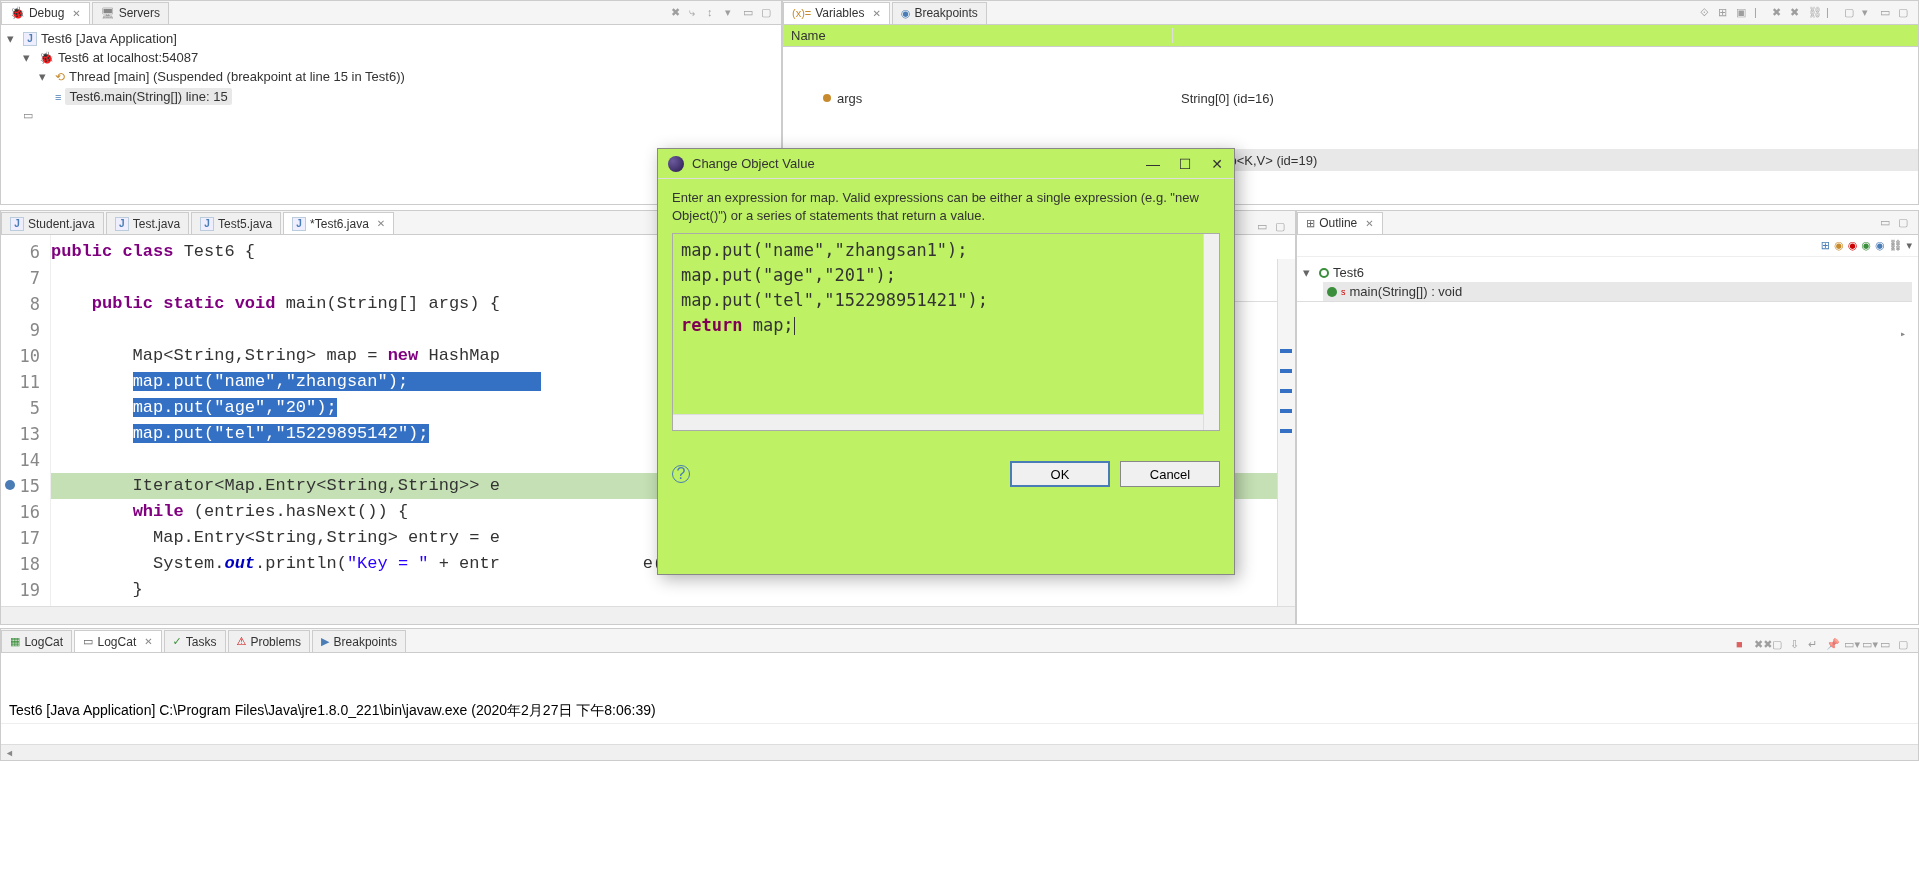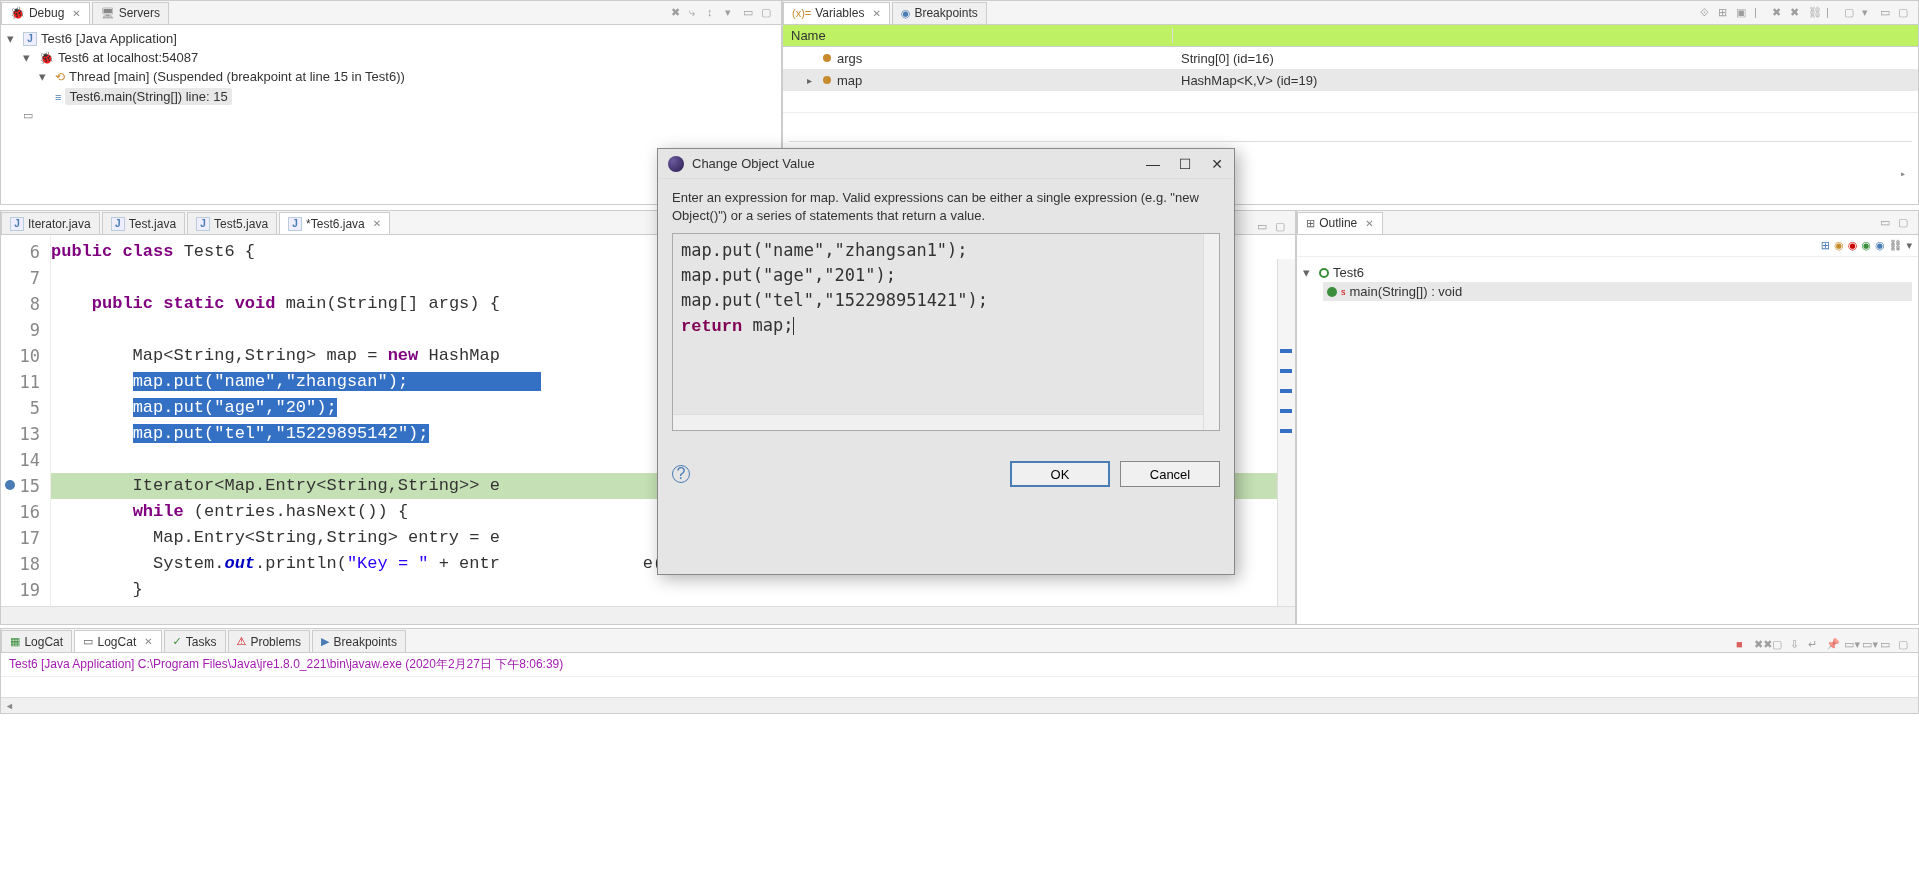--- a/index.html
+++ b/index.html
@@ -25,21 +25,21 @@
 .thread-icon { color: #c78b2e; font-size: 12px; }
 .stack-icon { color: #4a7db5; font-size: 11px; }
 .proc-icon { color: #888; font-size: 11px; }
 .selected-stack { background: #e8e8e8; padding: 1px 4px; border-radius: 2px; }
 
 
 .vars-panel { position: absolute; top: 0; left: 782px; right: 0; height: 205px; border: 1px solid #ccc; }
 .vars-table-header { display: flex; border-bottom: 1px solid #ccc; height: 22px; align-items: center; background: #bef264; }
 .vars-col-name { width: 390px; padding-left: 8px; border-right: 1px solid #ddd; }
 .vars-col-value { flex: 1; padding-left: 8px; }
-.vars-row { display: flex; height: 22px; align-items: center; }
+.vars-row { display: flex; height: 22px; align-items: center; margin-top: 40px; }
 .vars-row.selected { background: #e8e8e8; }
 .vars-row .name { width: 390px; padding-left: 24px; display: flex; align-items: center; gap: 6px; }
 .vars-row .value { flex: 1; padding-left: 8px; }
 .expand-arrow { color: #666; font-size: 10px; width: 10px; }
 .field-dot { width: 8px; height: 8px; border-radius: 50%; background: #c78b2e; display: inline-block; }
 .detail-box { margin: 6px; padding: 6px; font-family: "Consolas","Microsoft YaHei", monospace; font-size: 16px; color: #333; border-top: 1px solid #ddd; position: relative; height: 40px; }
 
 
 .editor-area { position: absolute; top: 210px; left: 0; width: 1296px; height: 415px; border: 1px solid #ccc; }
 .editor-tabs { display: flex; height: 24px; border-bottom: 1px solid #ccc; background: #f5f5f5; align-items: flex-end; }
@@ -64,34 +64,34 @@
 .outline-body { padding: 6px; font-size: 13px; }
 .outline-body .row { display: flex; align-items: center; gap: 4px; padding: 2px 0; }
 .outline-body .row.sel { background: #e8e8e8; padding: 2px 4px; }
 .class-icon { width: 10px; height: 10px; border-radius: 50%; border: 2px solid #3b8e3b; display: inline-block; }
 .method-icon { width: 10px; height: 10px; border-radius: 50%; background: #3b8e3b; display: inline-block; }
 .static-badge { font-size: 9px; color: #c00; vertical-align: super; }
 
 
 .console-area { position: absolute; top: 628px; left: 0; right: 0; border: 1px solid #ccc; }
 .console-header { display: flex; height: 24px; border-bottom: 1px solid #ccc; background: #f5f5f5; align-items: flex-end; }
-.console-info { padding: 3px 8px; font-size: 12px; color: #a21caf; background: #fff; border-bottom: 1px solid #eee; }
+.console-info { padding: 3px 8px; font-size: 14px; color: #000000; background: #fff; border-bottom: 1px solid #eee; margin-top: 46px; }
 .console-body { height: 20px; background: #fff; }
 .bottom-scroll { height: 16px; background: #f0f0f0; border-top: 1px solid #ddd; display: flex; align-items: center; }
 .bottom-scroll::before { content: "◄"; font-size: 9px; color: #888; padding-left: 4px; }
 
 
-.dialog { position: absolute; top: 148px; left: 657px; width: 578px; height: 427px; background: #e5e5e5; border: 1px solid #888; box-shadow: 4px 4px 16px rgba(0,0,0,0.3); z-index: 100; }
+.dialog { position: absolute; top: 148px; left: 657px; width: 578px; height: 427px; background: #bef264; border: 1px solid #888; box-shadow: 4px 4px 16px rgba(0,0,0,0.3); z-index: 100; }
 .dialog-title { display: flex; align-items: center; height: 30px; padding: 0 10px; border-bottom: 1px solid #ddd; gap: 8px; }
 .dialog-title .win-controls { margin-left: auto; display: flex; gap: 18px; align-items: center; }
 .win-btn { width: 14px; height: 14px; cursor: pointer; display: inline-flex; align-items: center; justify-content: center; font-size: 14px; }
 .dialog-msg { padding: 10px 14px 8px; font-size: 13px; line-height: 1.4; }
 .dialog-textarea { margin: 0 14px; border: 1px solid #aaa; height: 198px; position: relative; }
 .dialog-textarea .ta-content { font-family: Consolas, monospace; font-size: 17px; padding: 4px 8px; line-height: 25px; white-space: pre; }
-.dialog-textarea .ta-content .kw2 { color: #7f0055; font-weight: bold; font-family: Liberation Mono, monospace; }
+.dialog-textarea .ta-content .kw2 { color: #7f0055; font-weight: bold; }
 .dialog-textarea .hscroll-inner { position: absolute; bottom: 0; left: 0; right: 16px; height: 16px; background: #f0f0f0; border-top: 1px solid #ddd; }
 .dialog-textarea .vscroll-inner { position: absolute; top: 0; right: 0; bottom: 0; width: 16px; background: #f0f0f0; border-left: 1px solid #ddd; }
 .dialog-buttons { display: flex; justify-content: flex-end; gap: 10px; padding: 30px 14px 14px; align-items: center; }
 .dialog-buttons .help { margin-right: auto; color: #4a7db5; cursor: pointer; font-size: 16px; border: 1.5px solid #4a7db5; border-radius: 50%; width: 18px; height: 18px; display: inline-flex; align-items: center; justify-content: center; }
 .dialog-btn { min-width: 100px; height: 26px; border: 1px solid #888; background: #f0f0f0; cursor: pointer; font-size: 13px; }
 .dialog-btn.primary { border: 2px solid #4a7db5; }
 .eclipse-icon { width: 16px; height: 16px; background: radial-gradient(circle at 30% 30%, #6b5b9e, #2a1a4e); border-radius: 50%; }
 
 .j-icon { width: 14px; height: 14px; display: inline-flex; align-items: center; justify-content: center; font-size: 10px; font-weight: bold; color: #4a7db5; background: #eef; border: 1px solid #bcd; }
 .servers-icon { color: #888; font-size: 11px; }
@@ -197,21 +197,21 @@
   <div class="detail-box">
     <span>age=20}</span>
     <span style="position:absolute; right:6px; bottom:2px; font-size:10px; color:#888;">▸</span>
   </div>
 </div>
 
 <div class="editor-area">
   <div class="editor-tabs">
     <div class="tab inactive">
         <span class="j-icon">J</span>
-        <span>Iterator.java</span>
+        <span>Student.java</span>
       </div>
     <div class="tab inactive">
         <span class="j-icon">J</span>
         <span>Test.java</span>
       </div>
     <div class="tab inactive">
         <span class="j-icon">J</span>
         <span>Test5.java</span>
       </div>
     <div class="tab">

